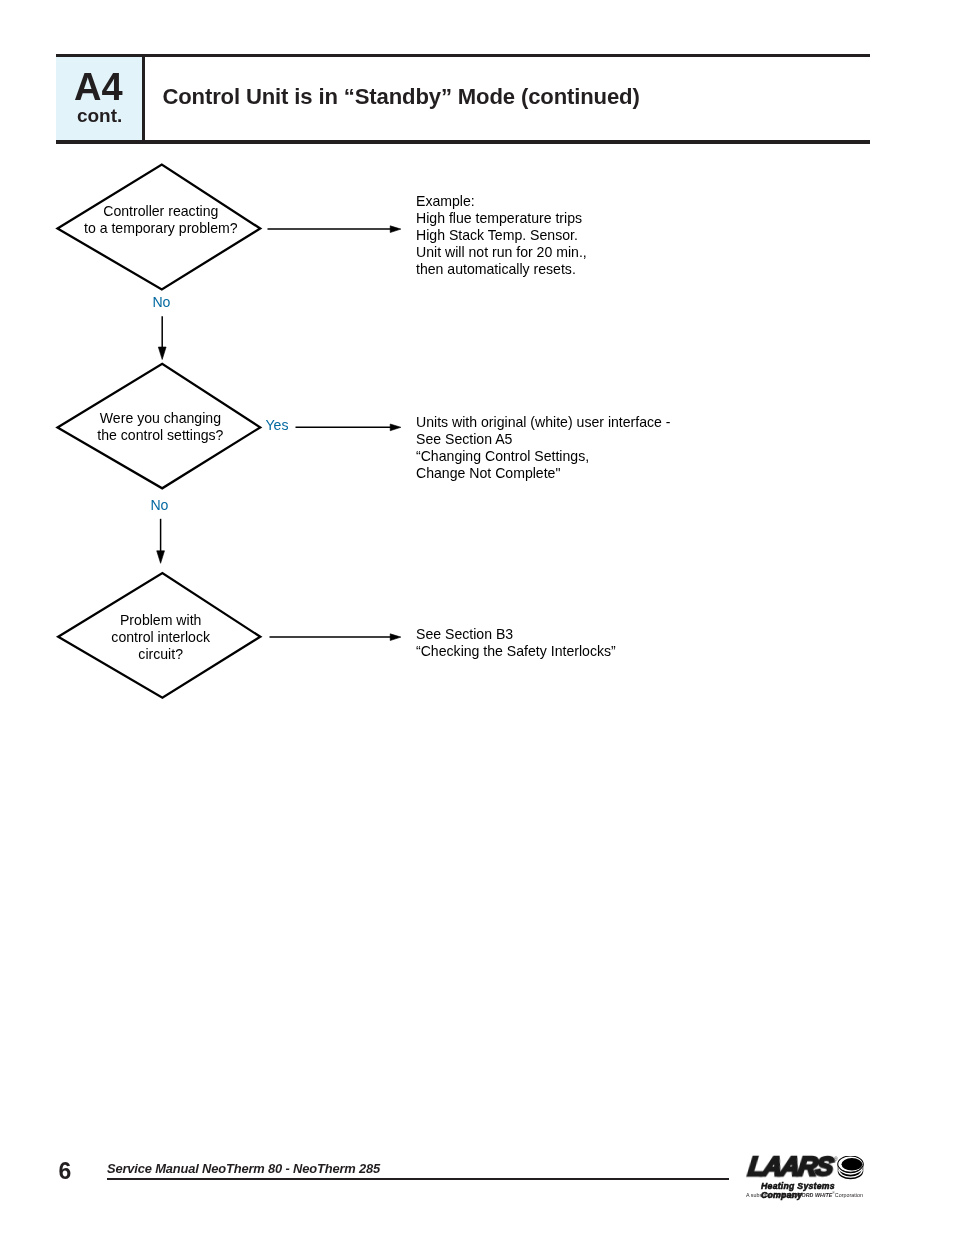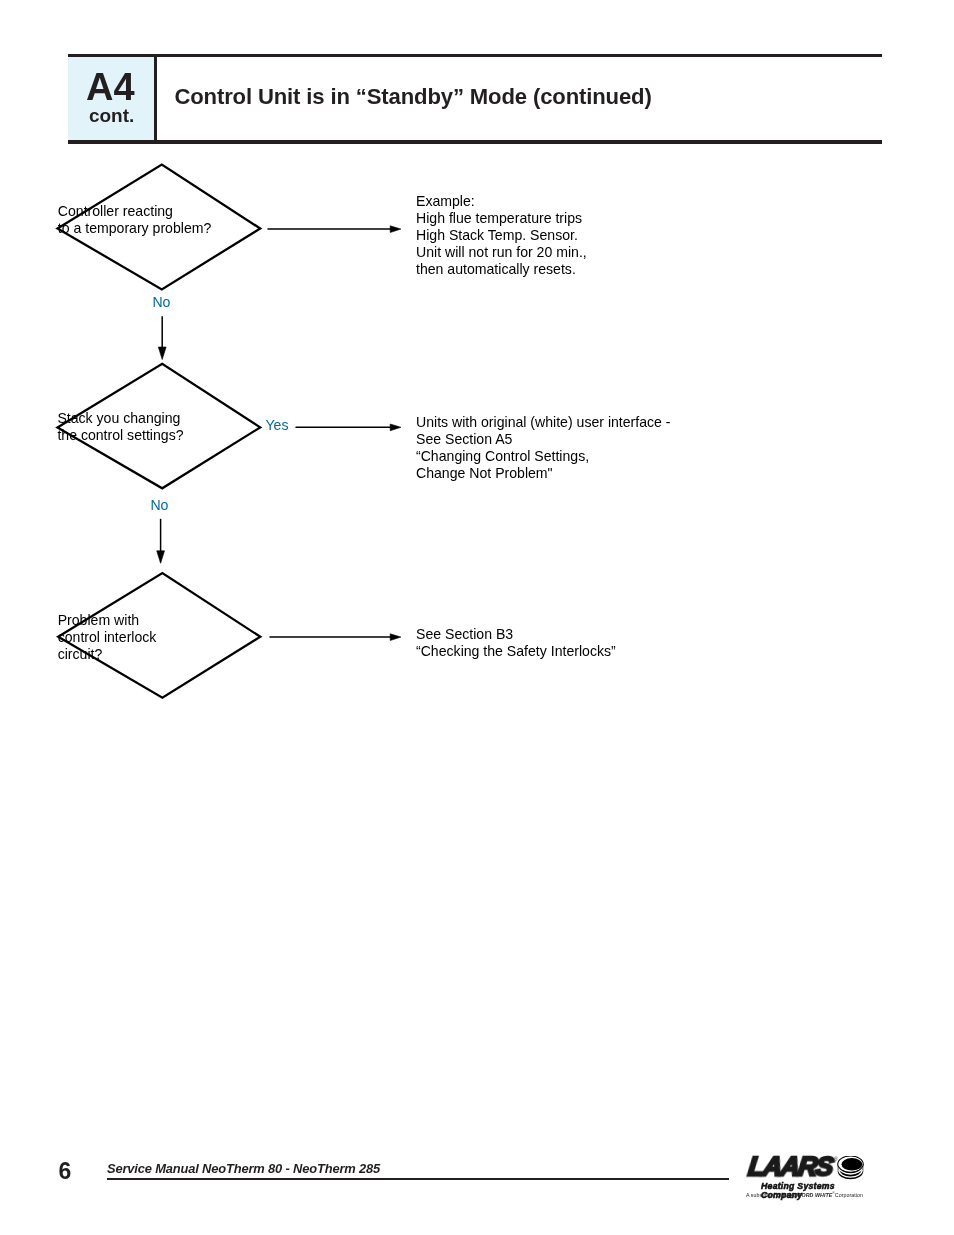--- a/index.html
+++ b/index.html
@@ -8,21 +8,21 @@
     width: 954px; height: 1235px;
     background: #ffffff;
     font-family: "Liberation Sans", sans-serif;
     color: #231f20;
     position: relative;
     overflow: hidden;
   }
   .page { position:absolute; inset:0; transform: translateZ(0); will-change: transform; }
 
   
-  #header { position:absolute; left:56px; top:54px; width:814px; height:96px;margin-left:12px; }
+  #header { position:absolute; left:56px; top:54px; width:814px; height:96px; }
   #header-rule-top {
     position:absolute; left:0; top:0; width:814px; height:3.3px;
     background:#231f20;
   }
   #header-body { position:absolute; left:0; top:3.3px; width:814px; height:82.4px; }
   #header-tag {
     position:absolute; left:0; top:0; width:86px; height:82.4px;
     background:#e3f3fa;
   }
   #header-divider {
@@ -47,21 +47,21 @@
   }
   #header-rule-bottom {
     position:absolute; left:0; top:85.9px; width:814px; height:3.8px;
     background:#231f20;
   }
 
   
   #flow { position:absolute; left:0; top:0; width:954px; height:1235px; }
   #flow-svg { position:absolute; left:0; top:0; }
   .node-text {
-    position:absolute; 
+    position:absolute; text-align:center;
     font-size:14.1px; line-height:17px; color:#000;
     white-space:pre;
   }
   #d1-text { left:57.8px; top:203.4px; width:206px; }
   #d2-text { left:57.4px; top:409.6px; width:206px; }
   #d3-text { left:57.7px; top:612px; width:206px; }
   .edge-label {
     position:absolute; font-size:14.1px; line-height:17px; color:#0369a1;
     white-space:pre;
   }
@@ -160,39 +160,39 @@
         <line x1="160.6" y1="518.8" x2="160.6" y2="553"></line>
         <polygon points="156.7,550.8 164.5,550.8 160.6,563.3" stroke-width="0.6"></polygon>
 
         <line x1="269.5" y1="637" x2="392" y2="637"></line>
         <polygon points="390.2,633.8 400.9,637.1 390.2,640.5" stroke-width="0.6"></polygon>
       </g>
     </svg>
 
     <div class="node-text" id="d1-text">Controller reacting
 to a temporary problem?</div>
-    <div class="node-text" id="d2-text">Stack you changing
+    <div class="node-text" id="d2-text">Were you changing
 the control settings?</div>
     <div class="node-text" id="d3-text">Problem with
 control interlock
 circuit?</div>
 
     <div class="edge-label" id="lbl-no1">No</div>
     <div class="edge-label" id="lbl-yes">Yes</div>
     <div class="edge-label" id="lbl-no2">No</div>
 
     <div class="note" id="note1">Example:
 High flue temperature trips
 High Stack Temp. Sensor.
 Unit will not run for 20 min.,
 then automatically resets.</div>
     <div class="note" id="note2">Units with original (white) user interface -
 See Section A5
 “Changing Control Settings,
-Change Not Problem"</div>
+Change Not Complete"</div>
     <div class="note" id="note3">See Section B3
 “Checking the Safety Interlocks”</div>
   </div>
 
   <div id="footer">
     <div id="page-number">6</div>
     <div id="footer-text">Service Manual NeoTherm 80 - NeoTherm 285</div>
     <div id="footer-rule"></div>
     <div id="logo">
       <div id="logo-wordmark">LAARS</div>

